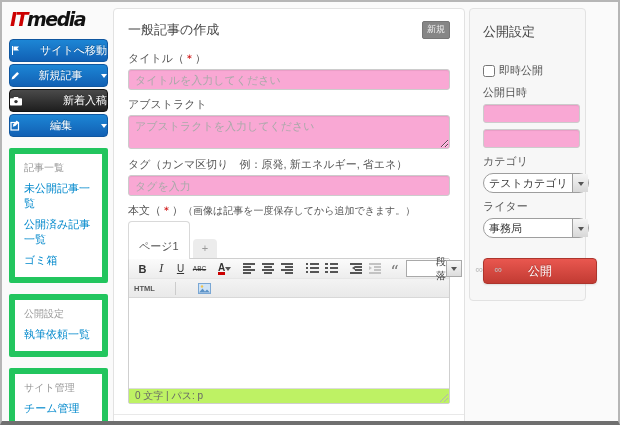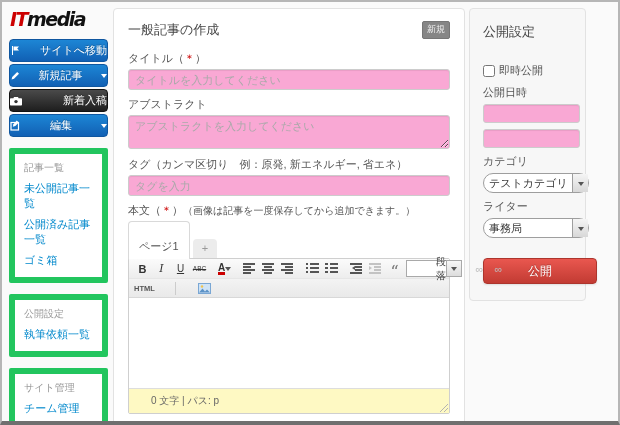--- a/index.html
+++ b/index.html
@@ -89,21 +89,21 @@
   .ind { position: relative;
         background-image: linear-gradient(#c3c3c3,#c3c3c3),linear-gradient(#c3c3c3,#c3c3c3),linear-gradient(#c3c3c3,#c3c3c3),linear-gradient(#c3c3c3,#c3c3c3);
         background-size: 12px 2px,7px 2px,7px 2px,12px 2px;
         background-position: 0 1px,5px 4px,5px 7px,0 10px; }
   .ind::after { content: ""; position: absolute; left: 0; top: 4px; border: 2px solid transparent; border-left: 3px solid #c3c3c3; }
   .quote { font-family: "DejaVu Serif", serif; font-size: 16px; color: #777; line-height: 4px; padding-top: 7px; }
   .fmt { display: flex; align-items: center; width: 86px; height: 17px; border: 1px solid #a9a9a9; background: #fff; margin: 0 2px; cursor: pointer; padding-left: 25px; }
   .fmt-label { flex: 1; font-size: 10px; color: #444; padding-left: 4px; }
   .fmt-btn { width: 15px; align-self: stretch; border-left: 1px solid #a9a9a9; background: linear-gradient(#f7f7f7, #ddd); display: flex; align-items: center; justify-content: center; }
   .edit-area { height: 90px; background: #fff; cursor: text; }
-  .statusbar { height: 25px; background: #fef9c3; border-top: 1px solid #ddd; font-size: 10px; color: #666; display: flex; align-items: center; padding: 0 22px; position: relative; }
+  .statusbar { height: 15px; background: #bef264; border-top: 1px solid #ddd; font-size: 10px; color: #666; display: flex; align-items: center; padding: 0 6px; position: relative; }
   .grip { position: absolute; right: 1px; bottom: 1px; width: 10px; height: 10px; cursor: nwse-resize;
           background: repeating-linear-gradient(135deg, transparent 0 2px, #b3b3b3 2px 3px);
           clip-path: polygon(100% 0, 100% 100%, 0 100%); }
   .divider { border: none; border-top: 1px solid #e9e9e9; margin: 10px -14px 0; }
   .actions { text-align: right; margin: 8px 0 6px; }
   .gbtn { padding: 4px 12px; font-size: 11px; color: #333; font-family: inherit;
           background: linear-gradient(#ffffff, #e6e6e6); border: 1px solid #ccc; border-bottom-color: #b3b3b3;
           border-radius: 4px; cursor: pointer; margin-left: 6px; box-shadow: 0 1px 2px rgba(0,0,0,.05); }
   
   .publish h2 { font-size: 13px; font-weight: normal; color: #444; margin: 2px 0 22px; }

